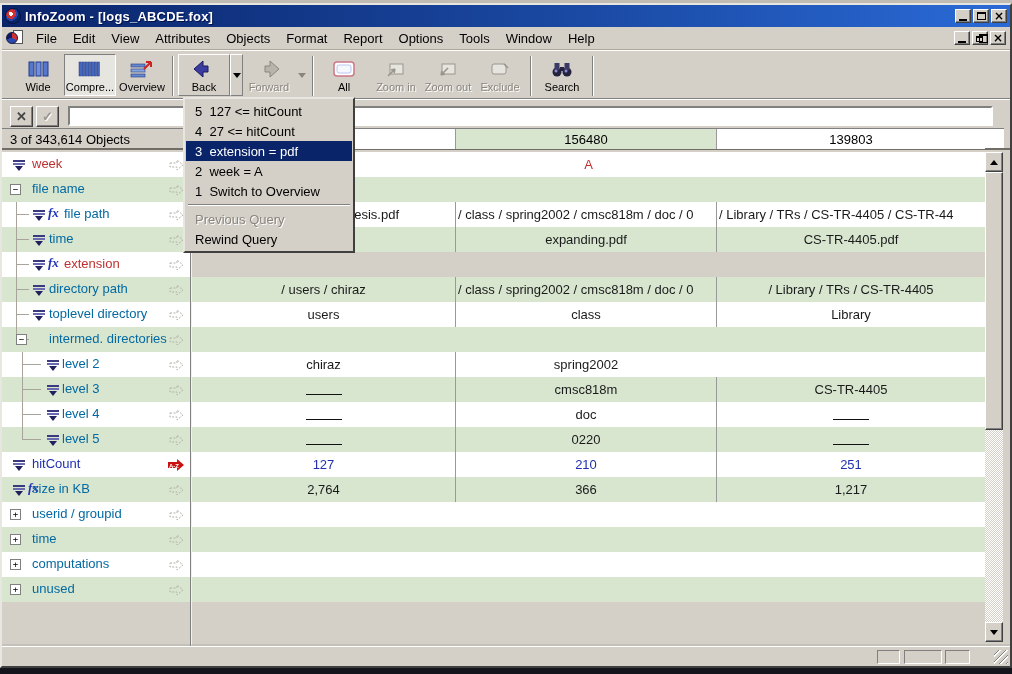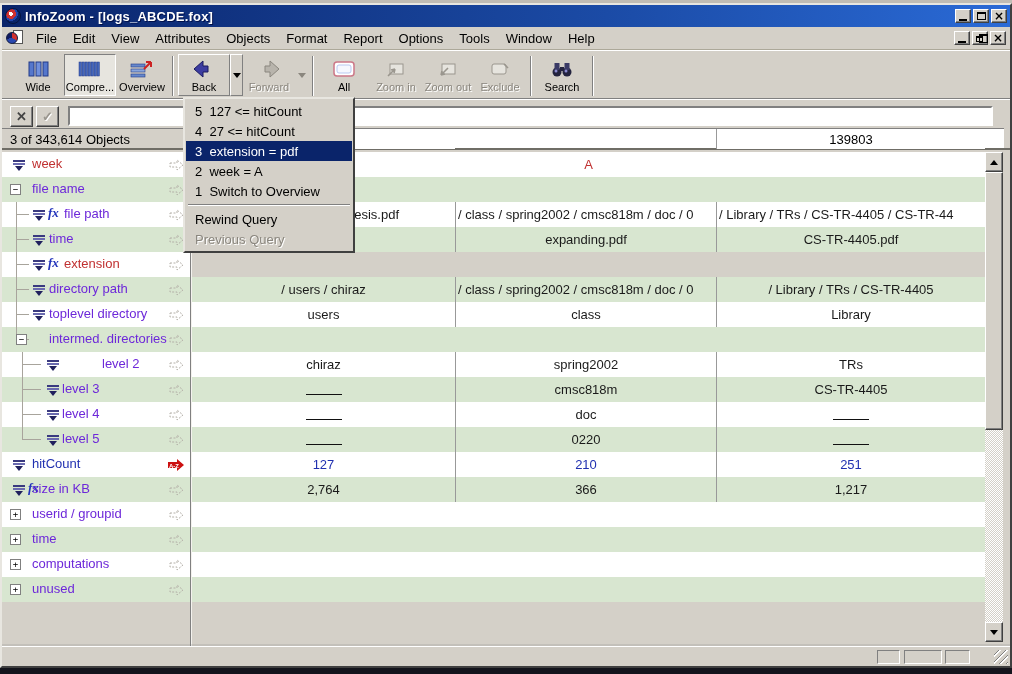--- a/index.html
+++ b/index.html
@@ -81,21 +81,21 @@
 
   
   #main { position:absolute; left:0; top:145px; right:0; height:498px; background:#d4d0c8; }
   #sidebar { position:absolute; left:0; top:2px; width:188px; height:494px; }
   #side-divider { position:absolute; left:188px; top:0; width:2px; height:496px; border-left:1px solid #808080; border-right:1px solid #f4f2ee; }
   #datapanel { position:absolute; left:190px; top:2px; width:793px; height:494px; }
   .row-white { background:#ffffff; }
   .row-green { background:#d8e6d0; }
 
   .attr-row { position:absolute; left:0; width:188px; height:25px; font-size:13px; }
-  .attr-label { position:absolute; top:4px; white-space:nowrap; color:#6d28d9; }
+  .attr-label { position:absolute; top:4px; white-space:nowrap; color:#0369a1; }
   .attr-label.red { color:#c03030; }
   .attr-label.blue { color:#2030b0; }
   .expander { position:absolute; top:7px; width:11px; height:11px; background:#fff; border:1px solid #808080;
     font-size:9px; line-height:9px; text-align:center; color:#000; font-family:"DejaVu Sans Mono",monospace; }
   .fx { position:absolute; top:3px; font-family:"Liberation Serif",serif; font-style:italic; font-weight:bold;
     color:#2233bb; font-size:13px; }
   .tree-v { position:absolute; width:1px; background:#a8a49c; }
   .tree-h { position:absolute; height:1px; background:#a8a49c; top:12px; }
   .right-ind { position:absolute; right:6px; top:7px; }
 
@@ -309,20 +309,21 @@
     <div id="editbar">
       <div class="ebtn x">✕</div>
       <div class="ebtn check">✓</div>
       <input id="edit-input" value="" style="">
     </div>
 
     <div id="objectsrow">
       <div id="objects-label">3 of 343,614 Objects</div>
       <div id="objects-cells">
           <div class="obj-cell" style="left: 0px; width: 263px; background: rgb(255, 255, 255);"></div>
+          <div class="obj-cell" style="left: 263px; width: 261px; background: rgb(216, 230, 208);">156480</div>
           <div class="obj-cell" style="left: 524px; width: 269px; background: rgb(255, 255, 255);">139803</div>
         </div>
     </div>
 
     <div id="main">
       <div id="sidebar">
           <div class="attr-row row-white" style="top: 0px;">
             <span class="ic" style="position: absolute; top: 7px; left: 10px;"><svg width="14" height="11">
                 <rect x="1" y="0" width="12" height="2" fill="#3a3a80"></rect>
                 <rect x="1" y="3" width="12" height="2" fill="#6a6ab0"></rect>
@@ -417,21 +418,21 @@
               </svg></span>
           </div>
           <div class="attr-row row-white" style="top: 200px;">
             <div class="tree-v" style="left: 20px; top: 0px; height: 25px;"></div>
             <div class="tree-h" style="left: 21px; width: 18px;"></div>
             <span class="ic" style="position: absolute; top: 7px; left: 44px;"><svg width="14" height="11">
                 <rect x="1" y="0" width="12" height="2" fill="#3a3a80"></rect>
                 <rect x="1" y="3" width="12" height="2" fill="#6a6ab0"></rect>
                 <polygon points="3,6 11,6 7,11" fill="#20205e"></polygon>
               </svg></span>
-            <span class="attr-label " style="left: 60px; margin-left: 40px;">level 2</span>
+            <span class="attr-label " style="left: 60px;">level 2</span>
             <span class="right-ind"><svg width="15" height="12">
                 <polygon points="1,4 8,4 8,1 14,6 8,11 8,8 1,8" fill="none" stroke="#b4b0a8" stroke-width="1" stroke-dasharray="2,1.5"></polygon>
               </svg></span>
           </div>
           <div class="attr-row row-green" style="top: 225px;">
             <div class="tree-v" style="left: 20px; top: 0px; height: 25px;"></div>
             <div class="tree-h" style="left: 21px; width: 18px;"></div>
             <span class="ic" style="position: absolute; top: 7px; left: 44px;"><svg width="14" height="11">
                 <rect x="1" y="0" width="12" height="2" fill="#3a3a80"></rect>
                 <rect x="1" y="3" width="12" height="2" fill="#6a6ab0"></rect>
@@ -544,21 +545,20 @@
           </div>
           <div class="data-row row-white" style="top: 150px;">
             <div class="data-cell" style="left: 0px; width: 263px;">users</div>
             <div class="data-cell bdr" style="left: 263px; width: 261px;">class</div>
             <div class="data-cell bdr" style="left: 524px; width: 269px;">Library</div>
           </div>
           <div class="data-row row-green" style="top: 175px;"></div>
           <div class="data-row row-white" style="top: 200px;">
             <div class="data-cell" style="left: 0px; width: 263px;">chiraz</div>
             <div class="data-cell bdr" style="left: 263px; width: 261px;">spring2002</div>
-            <div class="data-cell bdr" style="left: 524px; width: 269px;">TRs</div>
           </div>
           <div class="data-row row-green" style="top: 225px;">
             <div class="data-cell" style="left: 0px; width: 263px;"><span class="dash"></span></div>
             <div class="data-cell bdr" style="left: 263px; width: 261px;">cmsc818m</div>
             <div class="data-cell bdr" style="left: 524px; width: 269px;">CS-TR-4405</div>
           </div>
           <div class="data-row row-white" style="top: 250px;">
             <div class="data-cell" style="left: 0px; width: 263px;"><span class="dash"></span></div>
             <div class="data-cell bdr" style="left: 263px; width: 261px;">doc</div>
             <div class="data-cell bdr" style="left: 524px; width: 269px;"><span class="dash"></span></div>
@@ -603,18 +603,18 @@
 
   </div>
 
   <div id="history-menu">
       <div class="hm-item">5  127 &lt;= hitCount</div>
       <div class="hm-item">4  27 &lt;= hitCount</div>
       <div class="hm-item selected">3  extension = pdf</div>
       <div class="hm-item">2  week = A</div>
       <div class="hm-item">1  Switch to Overview</div>
       <div class="hm-sep"></div>
+      <div class="hm-item disabled">Previous Query</div>
       <div class="hm-item">Rewind Query</div>
-      <div class="hm-item disabled">Previous Query</div>
     </div>
   <div id="bottom-strip"></div>
 
 </div>
 
 </body></html>

